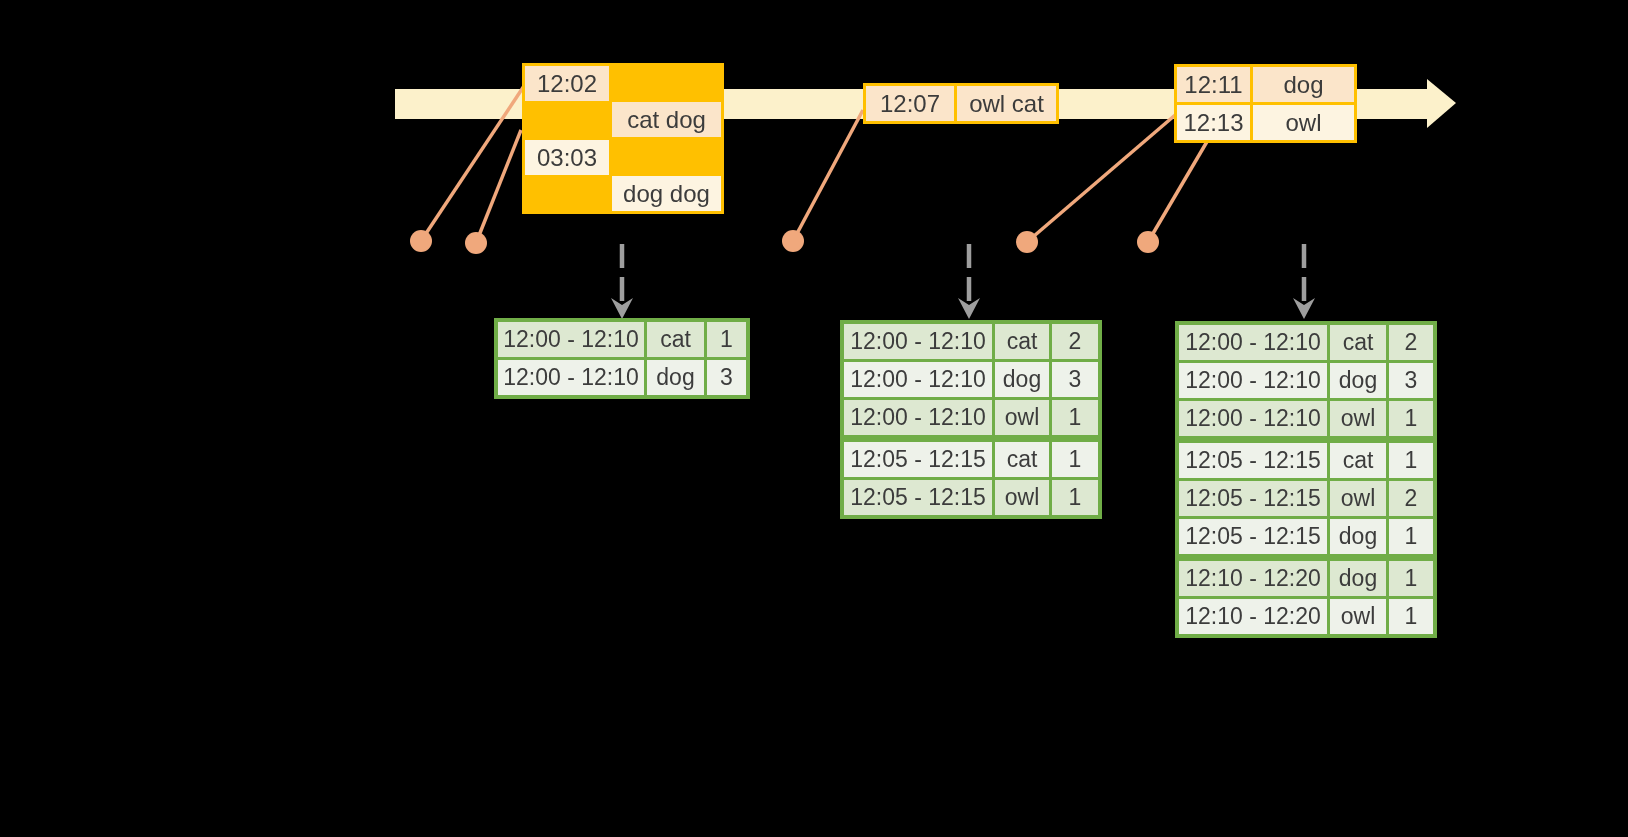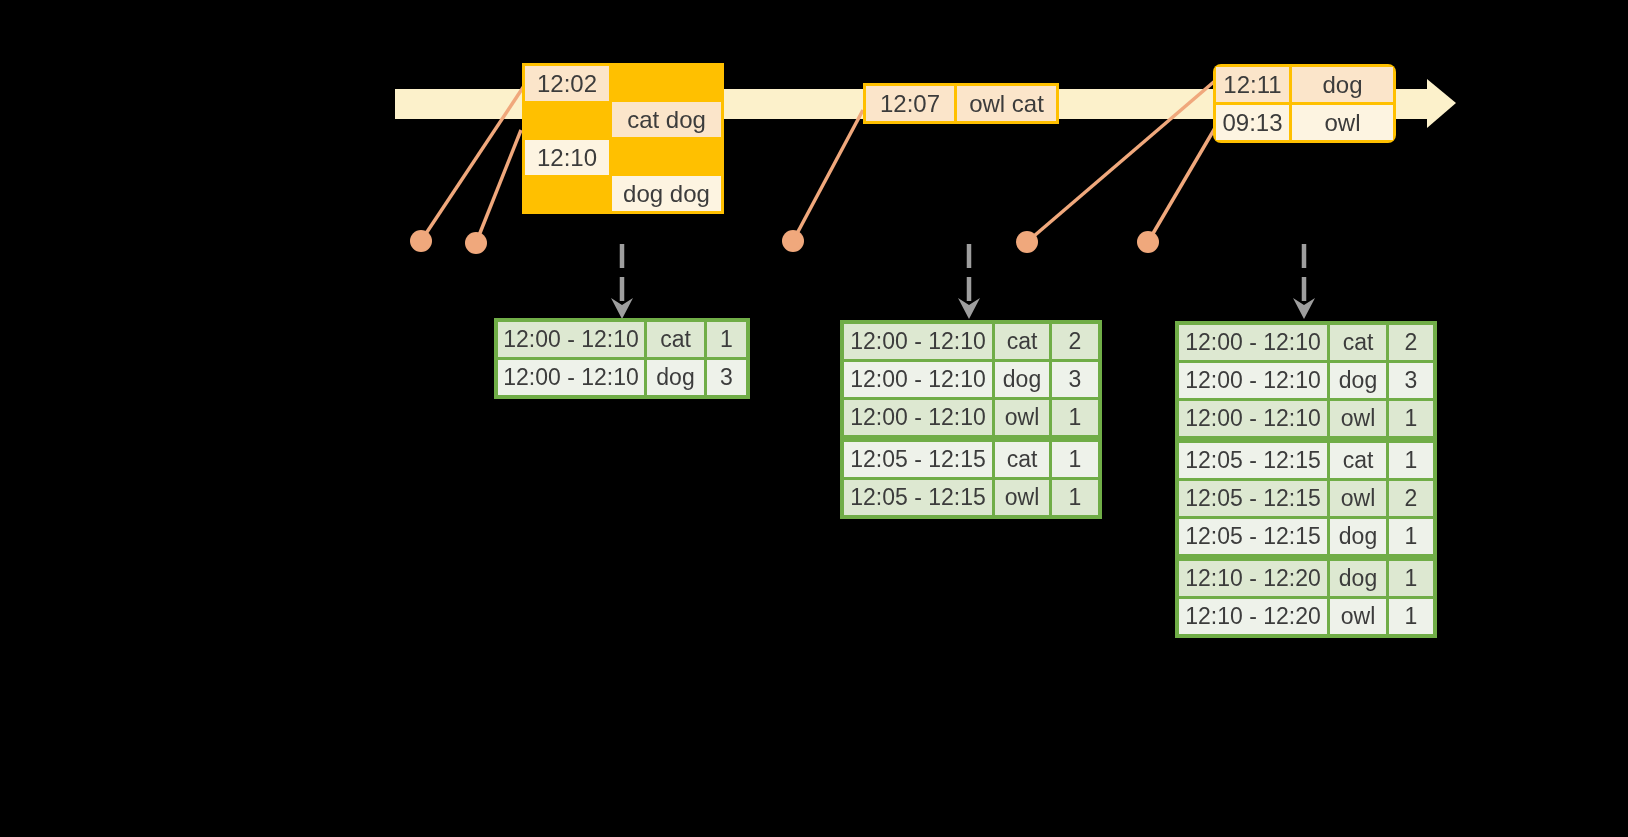--- a/index.html
+++ b/index.html
@@ -26,21 +26,21 @@
   .etable .cell {
     height:35px; display:flex; align-items:center; justify-content:center;
     font-size:24px;
   }
   .etable .fill-dark  { background:var(--event-fill-dark,#FBE5CA); }
   .etable .fill-light { background:var(--event-fill-light,#FDF4E1); }
   #event-table-0 { left:522px; top:63px; }
   #event-table-0 .c0 { width:84px; }  #event-table-0 .c1 { width:109px;margin-top:36px; }
   #event-table-1 { left:863px; top:83px; }
   #event-table-1 .c0 { width:88px; }  #event-table-1 .c1 { width:99px; }
-  #event-table-2 { left:1213px; top:64px;border-radius:8px; }
+  #event-table-2 { left:1174px; top:64px; }
   #event-table-2 .c0 { width:73px; }  #event-table-2 .c1 { width:101px; }
 
   
   .rtable {
     position:absolute; z-index:3;
     background:var(--result-border,#70AD47);
     padding:4px; display:flex; flex-direction:column;
   }
   .rtable .row { display:flex; gap:3px; margin-bottom:3px; }
   .rtable .row:last-child { margin-bottom:0; }
@@ -96,37 +96,37 @@
       <polygon points="1293,298 1304,305 1315,298 1304,319"></polygon>
     </g>
   </svg>
 
   <div class="etable" id="event-table-0">
       <div class="row">
         <div class="cell c0 fill-dark">12:02</div>
         <div class="cell c1 fill-dark">cat dog</div>
       </div>
       <div class="row">
-        <div class="cell c0 fill-light">12:10</div>
+        <div class="cell c0 fill-light">03:03</div>
         <div class="cell c1 fill-light">dog dog</div>
       </div>
     </div>
   <div class="etable" id="event-table-1">
       <div class="row">
         <div class="cell c0 fill-dark">12:07</div>
         <div class="cell c1 fill-dark">owl cat</div>
       </div>
     </div>
   <div class="etable" id="event-table-2">
       <div class="row">
         <div class="cell c0 fill-dark">12:11</div>
         <div class="cell c1 fill-dark">dog</div>
       </div>
       <div class="row">
-        <div class="cell c0 fill-light">09:13</div>
+        <div class="cell c0 fill-light">12:13</div>
         <div class="cell c1 fill-light">owl</div>
       </div>
     </div>
 
   <div class="rtable" id="result-table-0">
       <div class="row">
         <div class="cell c0 fill-dark">12:00 - 12:10</div>
         <div class="cell c1 fill-dark">cat</div>
         <div class="cell c2 fill-dark">1</div>
       </div>

